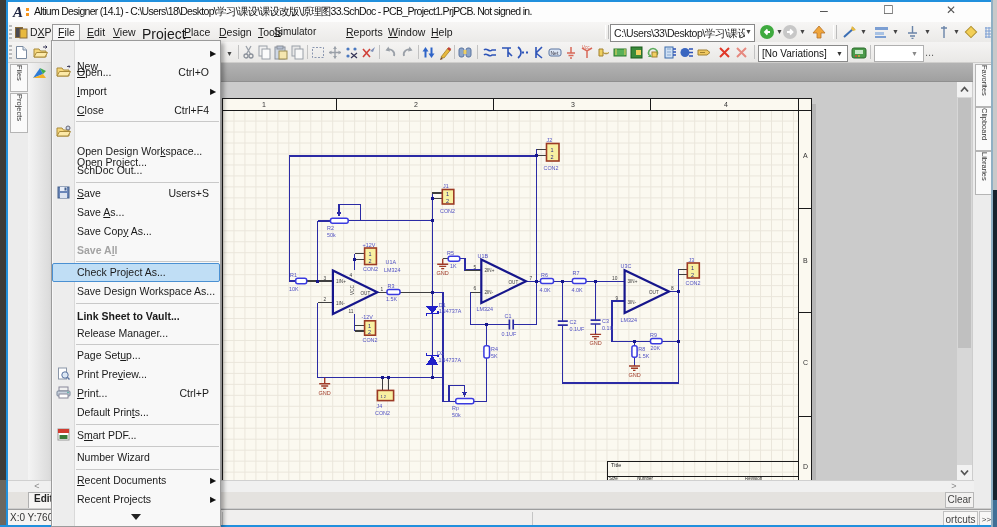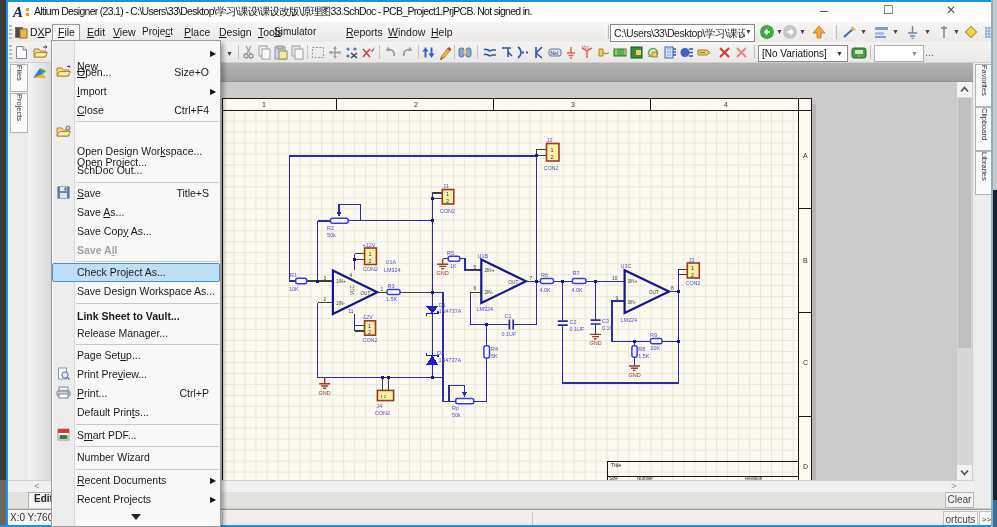--- a/index.html
+++ b/index.html
@@ -10,21 +10,21 @@
 </style>
 </head>
 <body>
 
 <div class="abs" style="left:8px;top:0;width:985px;height:22px;background:#fdfdfd;"></div>
 <div class="abs" style="left:6px;top:0;width:989px;height:2px;background:#2190dd;"></div>
 
 <div class="abs" style="left:13px;top:4px;width:20px;height:16px;font:italic bold 15px 'Liberation Serif',serif;color:#1c2340;">A</div>
 <div class="abs" style="left:26px;top:8px;width:3px;height:3px;background:#f7941d;"></div>
 <div class="abs" style="left:26px;top:13px;width:3px;height:3px;background:#f7941d;"></div>
-<div class="abs" style="left:34px;top:5px;font-size:10.5px;letter-spacing:-0.7px;color:#111;white-space:nowrap;">Altium Designer (23.1) - C:\Users\33\Desktop\学习\课设\课设改版\原理图33.SchDoc - PCB_Project1.PrjPCB. Not signed in.</div>
+<div class="abs" style="left:34px;top:5px;font-size:10.5px;letter-spacing:-0.7px;color:#111;white-space:nowrap;">Altium Designer (14.1) - C:\Users\18\Desktop\学习\课设\课设改版\原理图33.SchDoc - PCB_Project1.PrjPCB. Not signed in.</div>
 
 <div class="abs" style="left:820px;top:2px;font-size:14px;color:#555;">–</div>
 <div class="abs" style="left:883px;top:3px;font-size:12px;color:#555;">☐</div>
 <div class="abs" style="left:946px;top:3px;font-size:12px;color:#555;">✕</div>
 
 <div class="abs" style="left:0;top:22px;width:997px;height:20px;background:linear-gradient(#f7f6f5,#ebeae8);border-bottom:1px solid #d9d8d6;"></div>
 <div id="menuitems">
 
   <div class="abs" style="left:9px;top:25px;width:3px;height:14px;background:repeating-linear-gradient(#bbb 0 2px,#f5f5f5 2px 4px);"></div>
 
@@ -34,21 +34,21 @@
         <rect x="2" y="2" width="6" height="9" fill="#4a4a52"></rect>
         <rect x="6" y="3" width="7" height="9" fill="#e8b93e" stroke="#8a6d3b" stroke-width="1"></rect>
       </svg>
   </div>
   <div class="abs" style="left:30px;top:26px;font-size:10.5px;color:#1a1a1a;">D<u>X</u>P</div>
 
   <div class="abs" style="left:52px;top:24px;width:26px;height:17px;background:#f8f8f8;border:1px solid #9a9a9a;border-bottom:none;"></div>
   <div class="abs" style="left:58px;top:26px;font-size:10.5px;color:#1a1a1a;"><u>F</u>ile</div>
   <div class="abs" style="left:87px;top:26px;font-size:10.5px;color:#1a1a1a;"><u>E</u>dit</div>
   <div class="abs" style="left:113px;top:26px;font-size:10.5px;color:#1a1a1a;"><u>V</u>iew</div>
-  <div class="abs" style="left:142px;top:26px;font-size:10px;color:#1a1a1a;">Proje<u>c</u>t</div>
+  <div class="abs" style="left:142px;top:26px;font-size:14px;color:#1a1a1a;">Proje<u>c</u>t</div>
   <div class="abs" style="left:184px;top:26px;font-size:10.5px;color:#1a1a1a;"><u>P</u>lace</div>
   <div class="abs" style="left:219px;top:26px;font-size:10.5px;color:#1a1a1a;"><u>D</u>esign</div>
   <div class="abs" style="left:258px;top:26px;font-size:10.5px;color:#1a1a1a;"><u>T</u>ools</div>
   <div class="abs" style="left:274px;top:26px;font-size:10px;color:#1a1a1a;"><u>S</u>imulator</div>
   <div class="abs" style="left:346px;top:26px;font-size:10.5px;color:#1a1a1a;"><u>R</u>eports</div>
   <div class="abs" style="left:388px;top:26px;font-size:10.5px;color:#1a1a1a;"><u>W</u>indow</div>
   <div class="abs" style="left:431px;top:26px;font-size:10.5px;color:#1a1a1a;"><u>H</u>elp</div>
 
   <div class="abs" style="left:605px;top:25px;width:2px;height:14px;border-left:1px solid #fff;border-right:1px solid #bbb;"></div>
   <div class="abs" style="left:610px;top:24px;width:143px;height:16px;background:#fff;border:1px solid #898989;"></div>
@@ -652,32 +652,32 @@
   <div id="mi">
     <style>
       .it{position:absolute;left:25px;height:19px;line-height:19px;white-space:nowrap;}
       .sc{position:absolute;left:100px;width:57px;height:19px;line-height:19px;text-align:right;}
       .ar{position:absolute;left:158px;width:10px;height:19px;font-size:8px;line-height:19px;color:#111;}
       .sep{position:absolute;left:24px;width:143px;height:1px;background:#c9c9c9;}
     </style>
     <div class="it" style="top:16px;"><u>N</u>ew</div>
       <div class="ar" style="top:2.5px;">▶</div>
     <div class="it" style="top:21.5px;"><u>O</u>pen...</div>
-      <div class="sc" style="top:21.5px;">Size+O</div>
+      <div class="sc" style="top:21.5px;">Ctrl+O</div>
     <div class="it" style="top:40.5px;"><u>I</u>mport</div>
       <div class="ar" style="top:40.5px;">▶</div>
     <div class="it" style="top:59.5px;"><u>C</u>lose</div>
       <div class="sc" style="top:59.5px;">Ctrl+F4</div>
     <div class="sep" style="top:80px;"></div>
     <div class="it" style="top:92px;margin-top:20px;">Open Project...</div>
     <div class="it" style="top:101px;">Open Design Wor<u>k</u>space...</div>
     <div class="it" style="top:120px;">SchDoc Out...</div>
     <div class="sep" style="top:140.5px;"></div>
     <div class="it" style="top:142.5px;"><u>S</u>ave</div>
-      <div class="sc" style="top:142.5px;">Title+S</div>
+      <div class="sc" style="top:142.5px;">Users+S</div>
     <div class="it" style="top:161.5px;">Save <u>A</u>s...</div>
     <div class="it" style="top:180.5px;">Save Cop<u>y</u> As...</div>
     <div class="it" style="top:199.5px;color:#a3a3a3;font-weight:bold;">Save A<u>l</u>l</div>
     <div class="sep" style="top:220px;"></div>
     <div class="abs" style="left:0px;top:222px;width:168px;height:19px;background:#c0def5;border:1px solid #4a90d2;border-radius:2px;box-sizing:border-box;"></div>
     <div class="it" style="top:222px;">Check Project As...</div>
     <div class="it" style="top:241px;">Save Design Workspace As...</div>
     <div class="sep" style="top:261.5px;"></div>
     <div class="it" style="top:266px;font-weight:bold;">Link Sheet to Vault...</div>
     <div class="it" style="top:282.5px;">Release Manager...</div>

